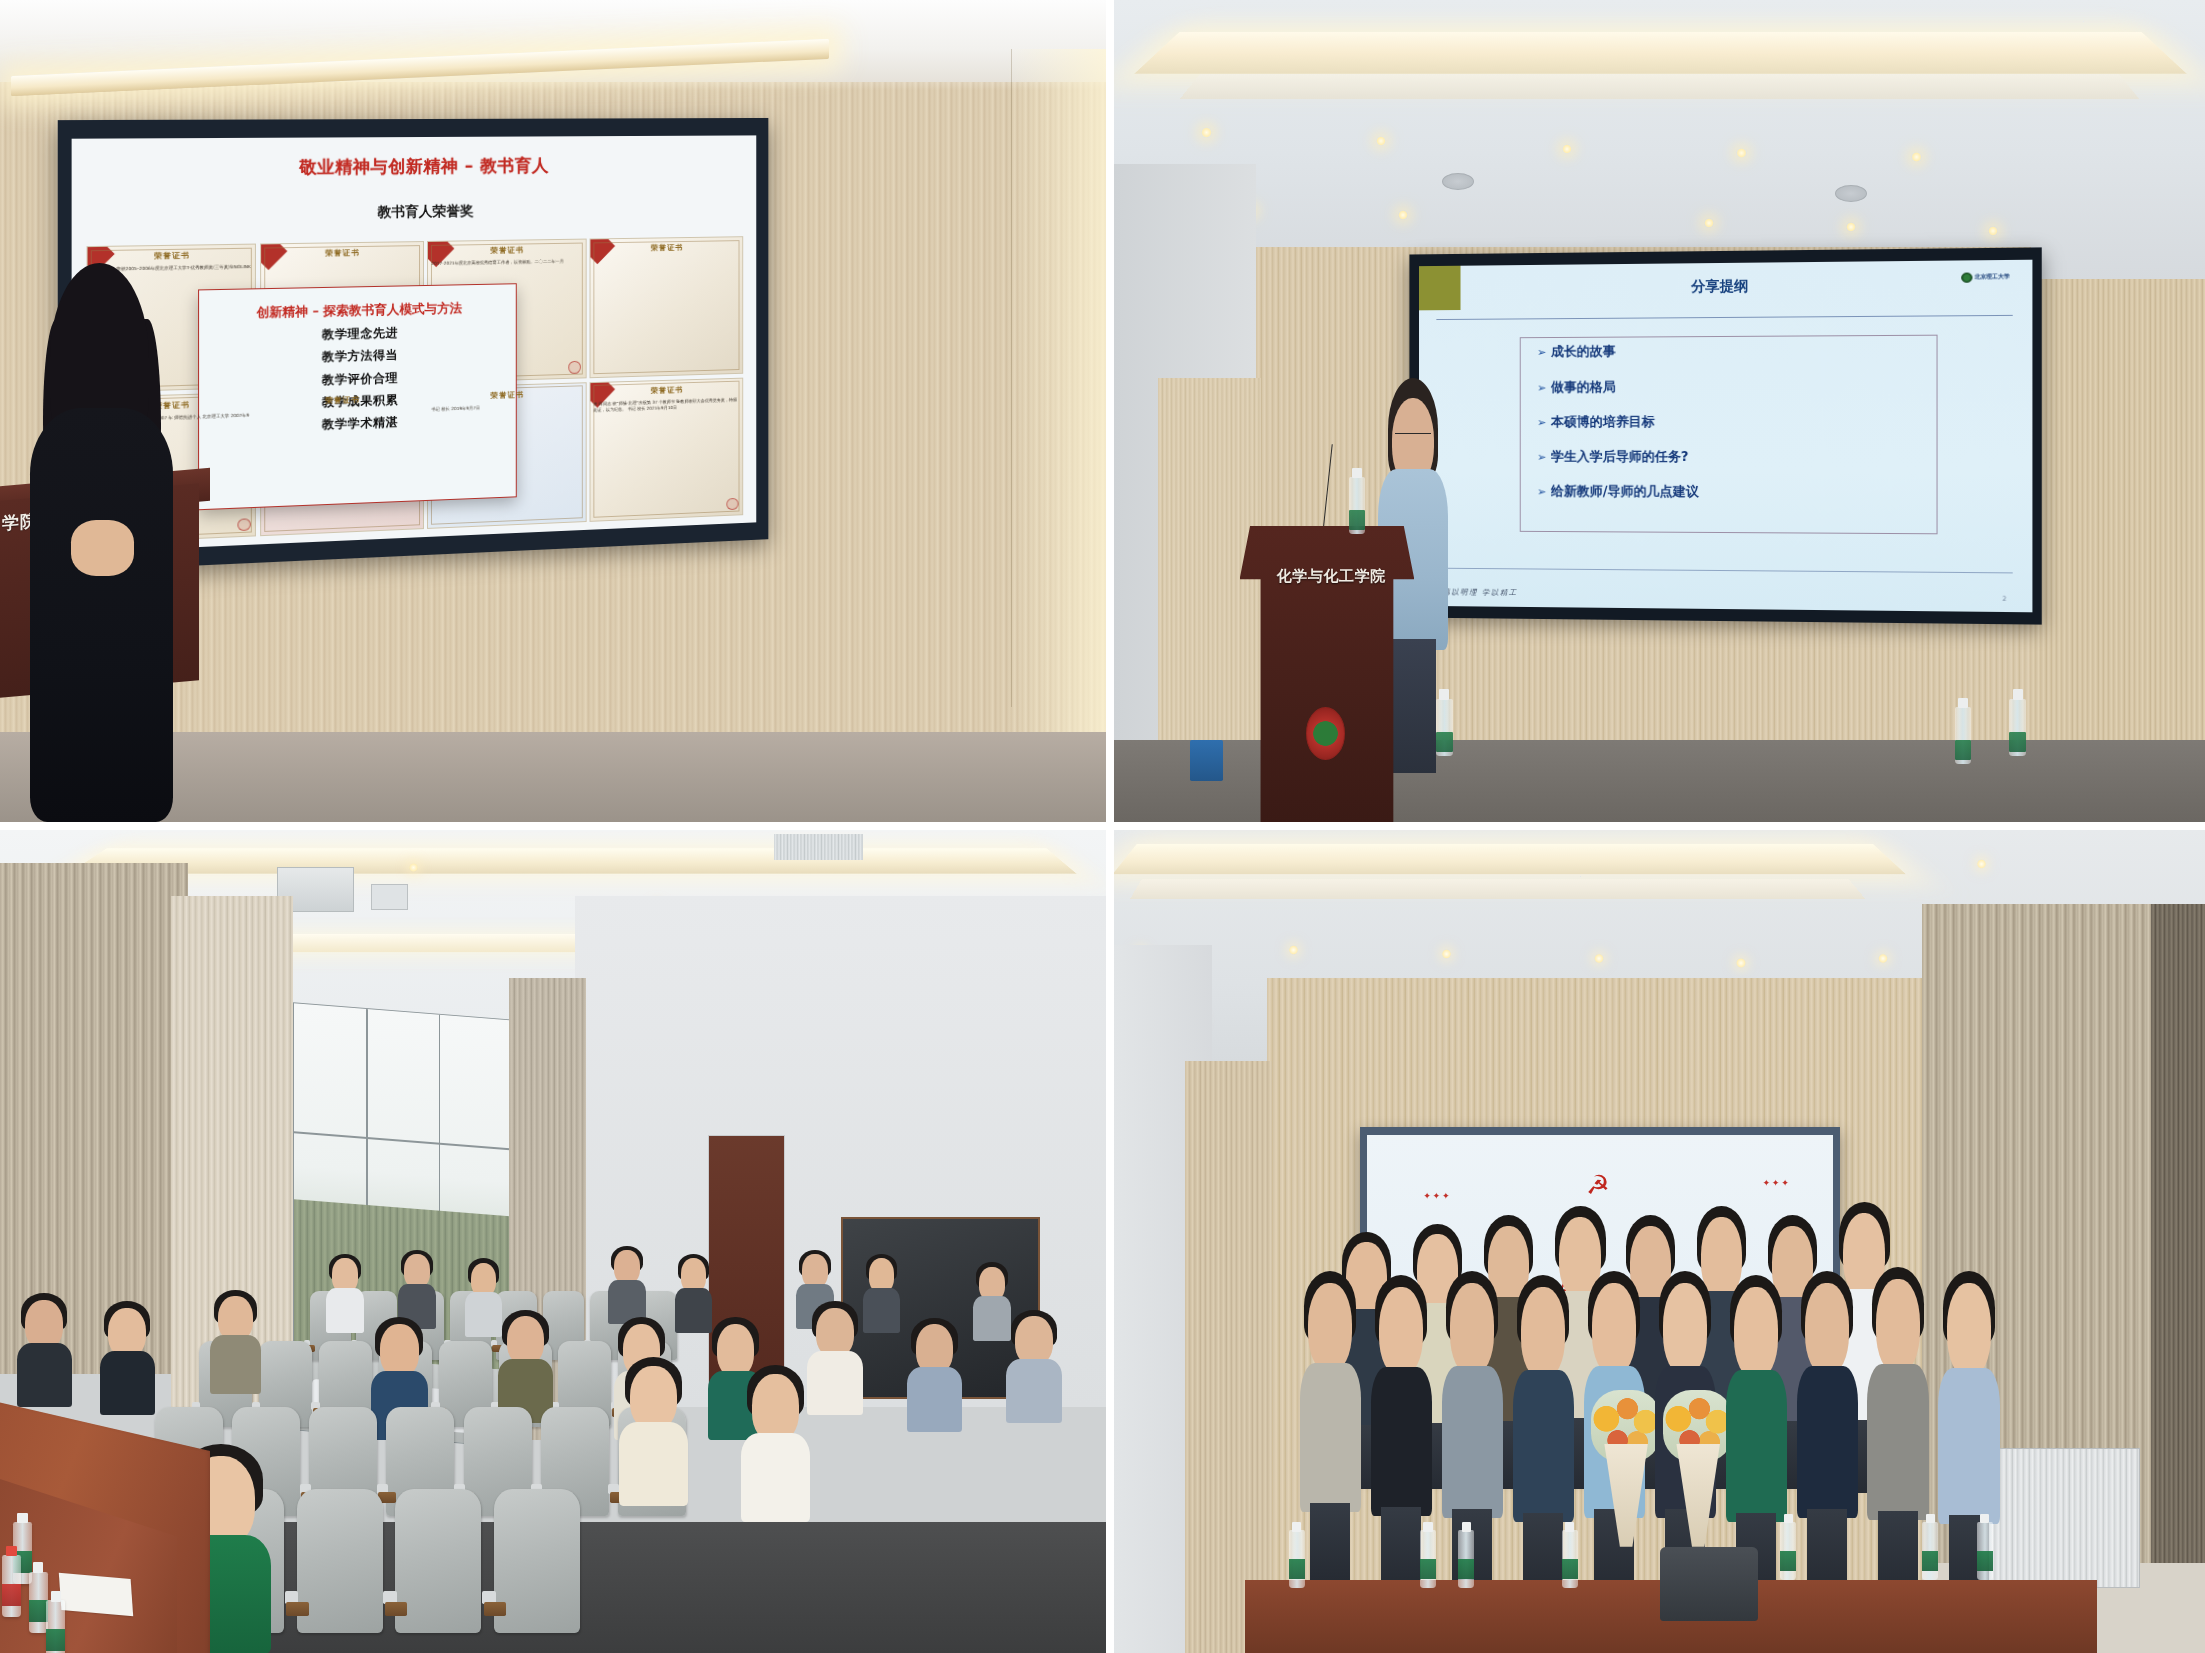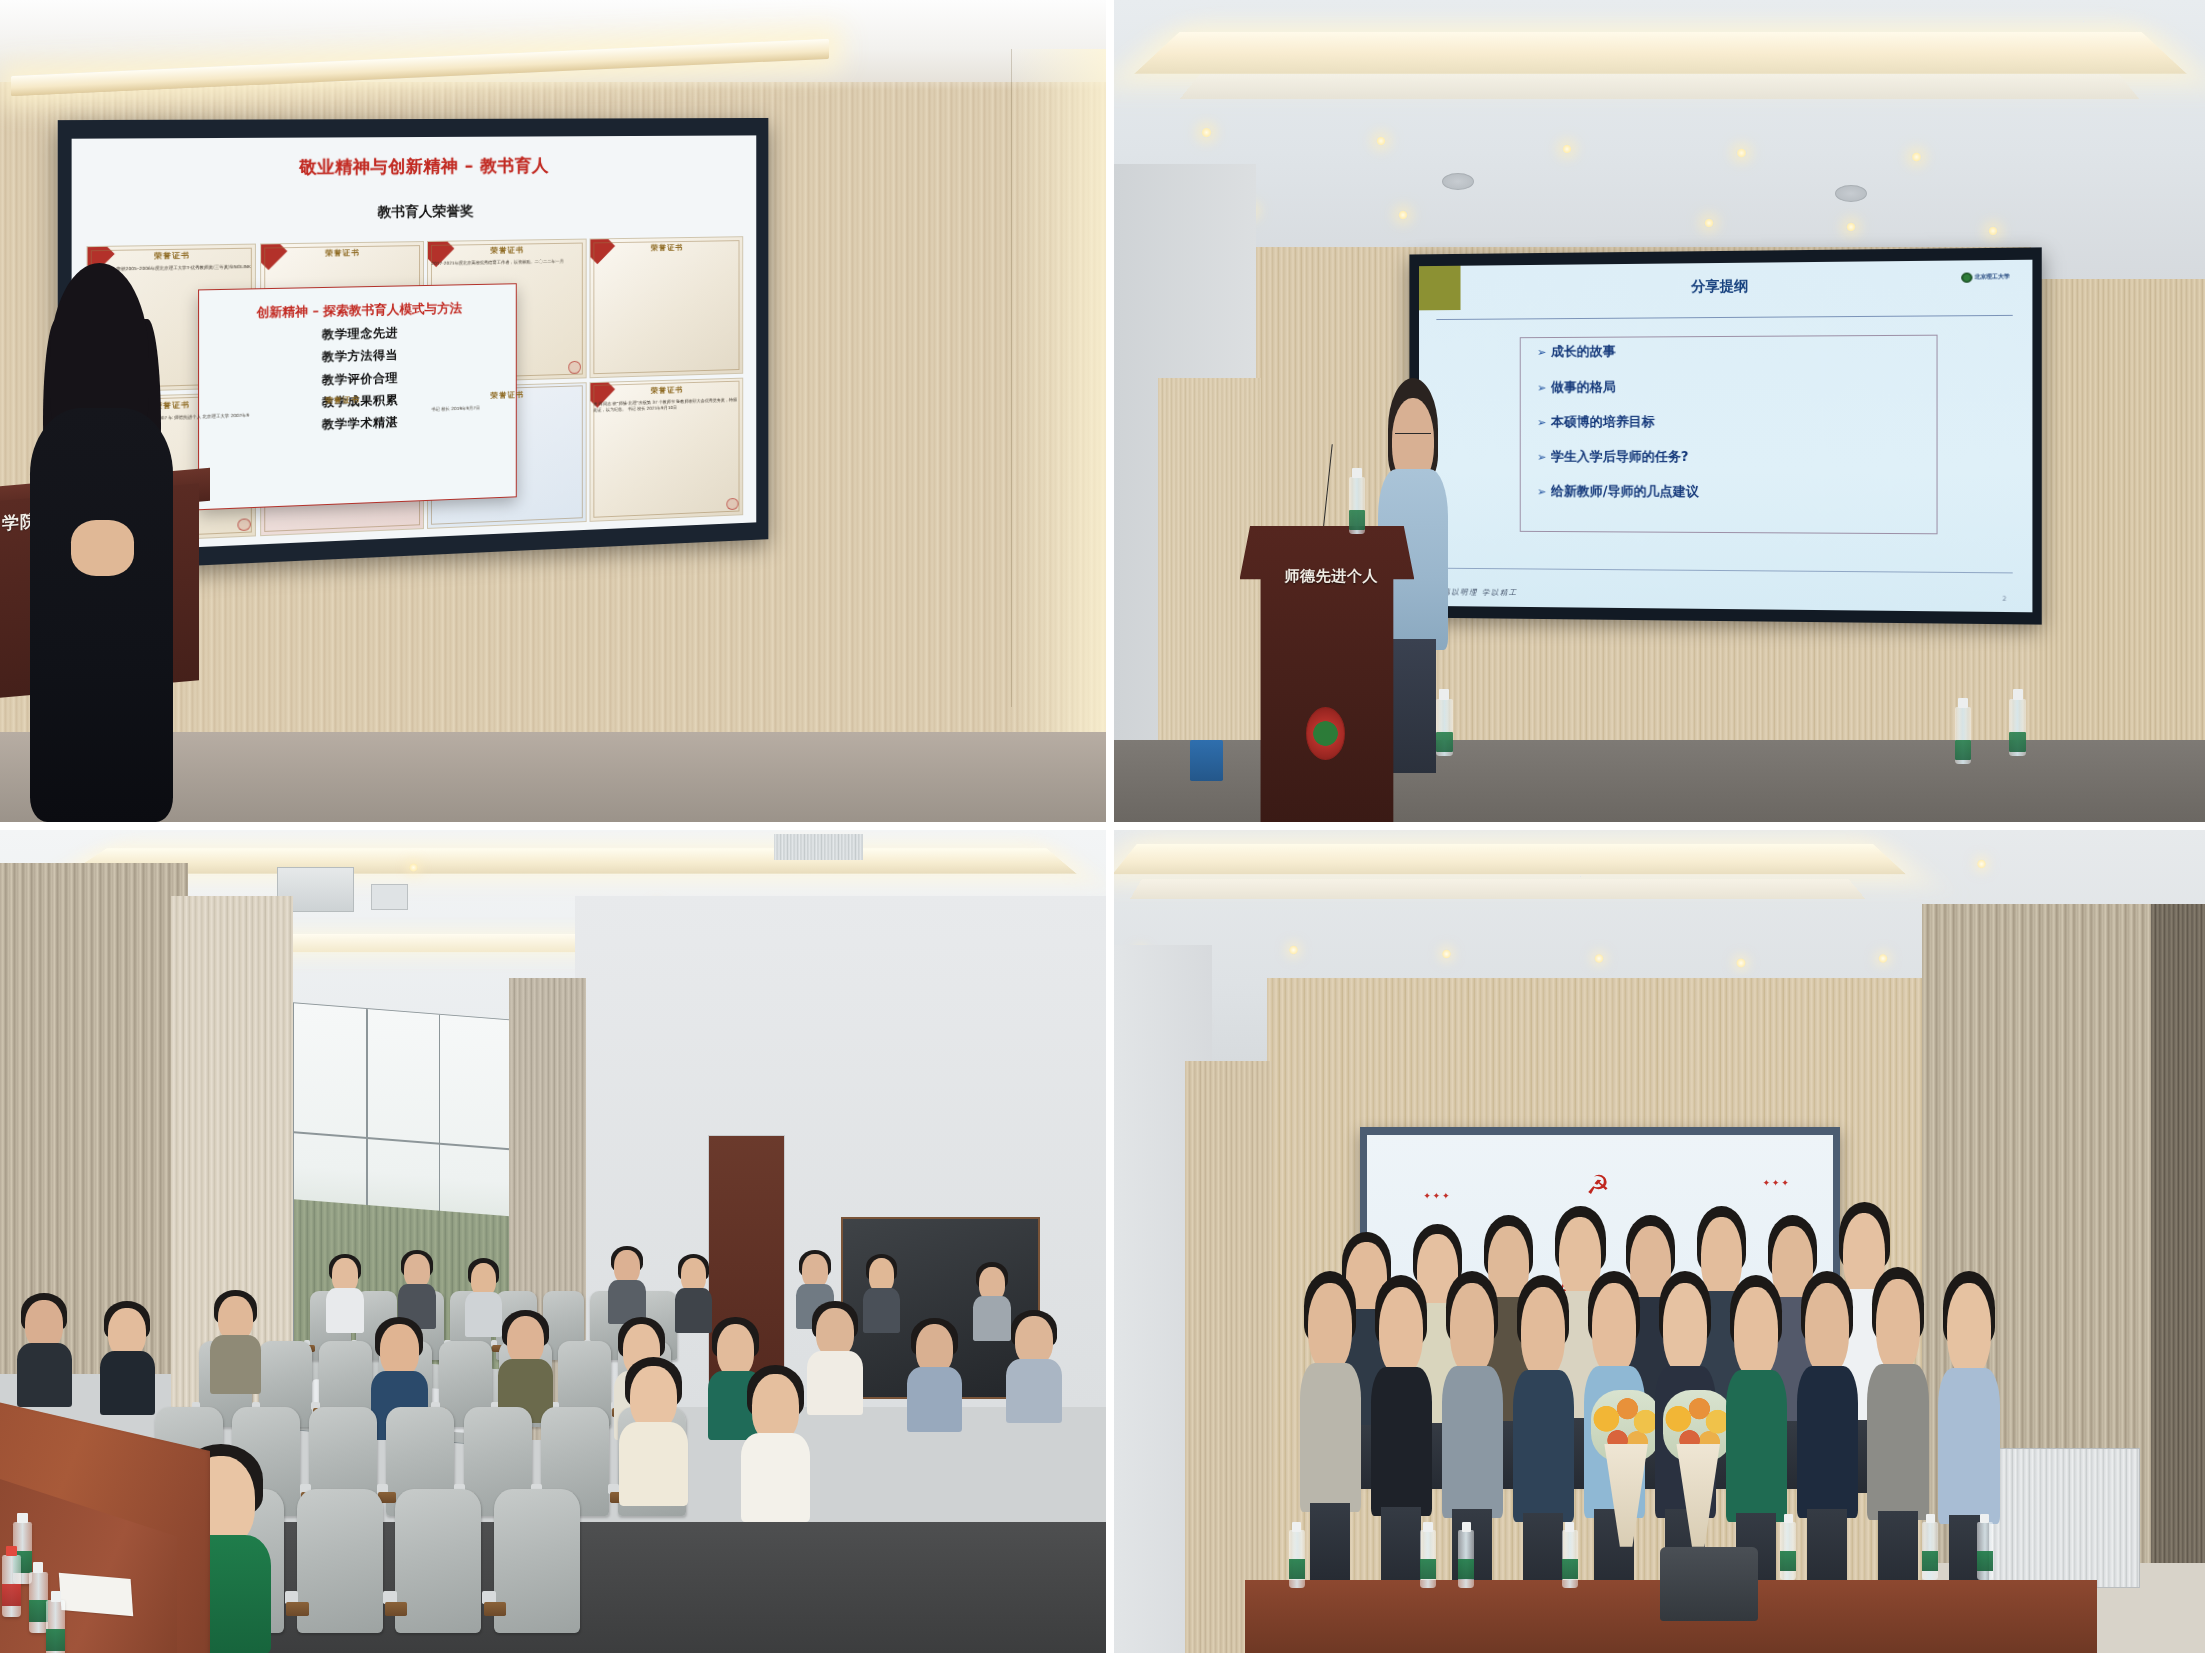--- a/index.html
+++ b/index.html
@@ -777,21 +777,21 @@
     <div class="p2-mic"></div>
     <div class="speaker" id="p2speaker">
       <div class="sp-hair"></div>
       <div class="sp-head"></div>
       <div class="glasses"></div>
       <div class="sp-body"></div>
       <div class="sp-legs"></div>
     </div>
 
     <div class="p2-podium"></div>
-    <div class="p2-podium-text">师德先进个人</div>
+    <div class="p2-podium-text">化学与化工学院</div>
     <div class="p2-podium-seal"></div>
 
     <div class="p2-bottle" style="left:21.5%; top:58%"></div>
     <div class="p2-bottle" style="left:29.5%; top:85%"></div>
     <div class="p2-bottle" style="left:77%;   top:86%"></div>
     <div class="p2-bottle" style="left:82%;   top:85%"></div>
     <div class="p2-chairbox" style="left:7%; top:90%"></div>
   </div>
 
   <div class="gutter" style="grid-column:1/4;grid-row:2"></div>

